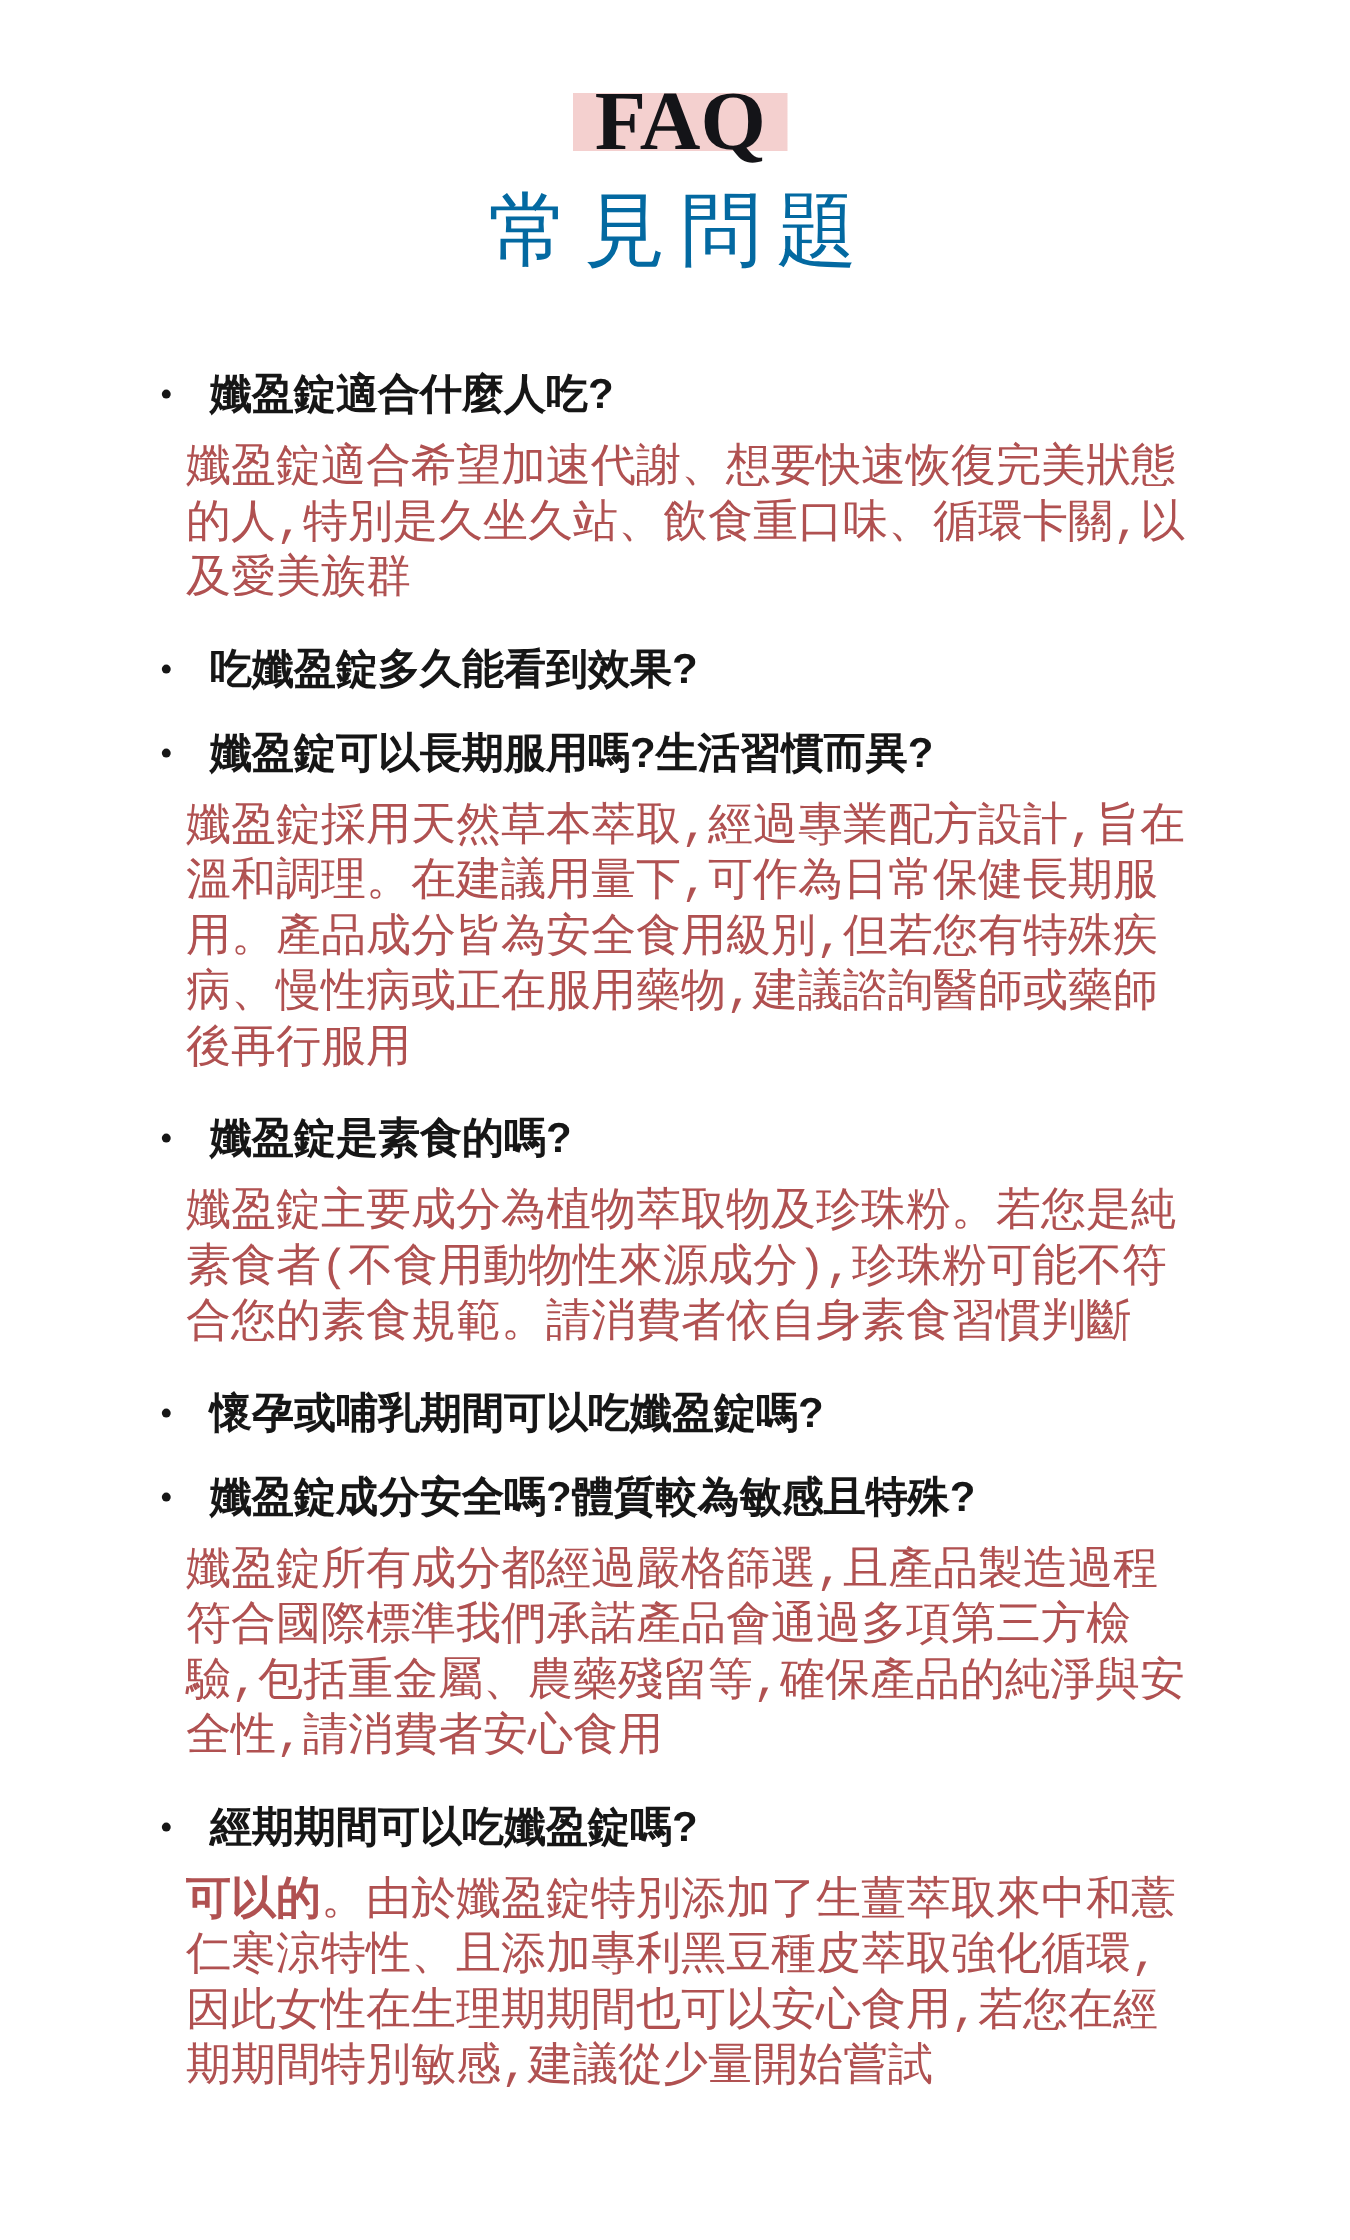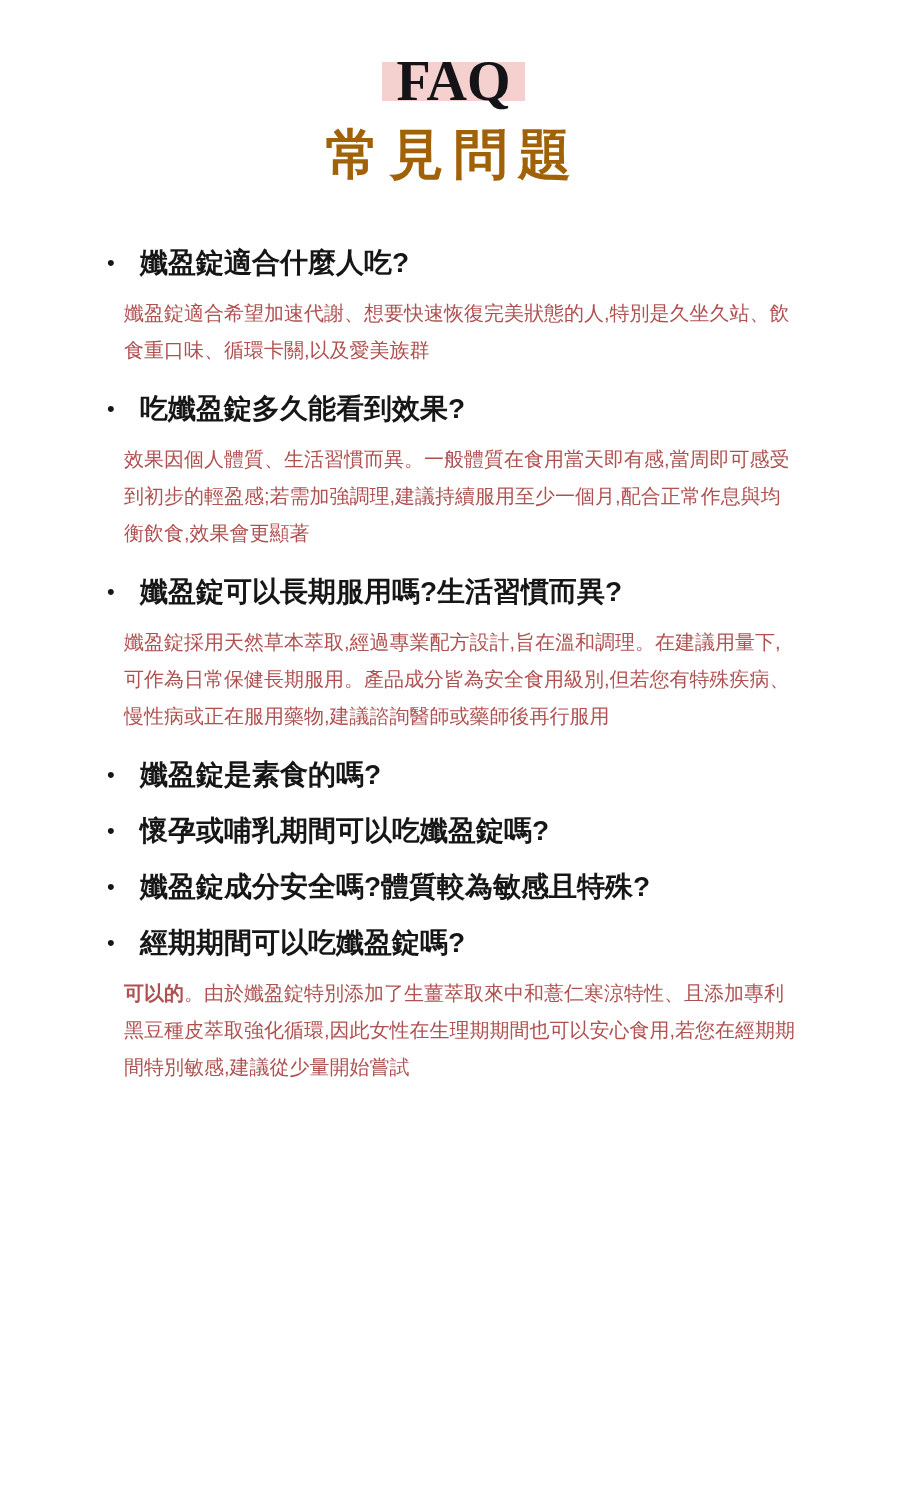--- a/index.html
+++ b/index.html
@@ -30,23 +30,23 @@
     color:#141418;
     padding:0 14px;
     background:linear-gradient(to bottom,
       transparent 17%, var(--pink) 17%,
       var(--pink) 83%, transparent 83%);
   }
   .title{
     margin:14px 0 0;
     font-size:54px;
     line-height:1.1;
-    font-weight:700;
+    font-weight:400;
     letter-spacing:10px;
-    color:#a16207;
+    color:#0369a1;
   }
   .faq-list{
     list-style:none;
     margin:63px 0 0;
     padding:0;
   }
   .qa-item{
     position:relative;
     padding-left:17px;
     margin-bottom:24px;
@@ -62,24 +62,25 @@
   }
   .q-text{
     margin:16px;
     font-size:28px;
     line-height:32px;
     font-weight:700;
     color:var(--q-color);
   }
   .a-text{
     margin:9px 0 0;
-    font-size:20px;
+    font-size:30px;
     line-height:37px;
     color:var(--a-color);
     font-weight:400;
+    font-family:Liberation Mono, monospace;
   }
   .a-lead{font-weight:700;}
 </style>
 </head>
 <body>
 
 <div class="page">
   <header class="header">
     <div>
       <span class="eyebrow">FAQ</span>
@@ -94,50 +95,51 @@
       <h2 class="q-text">孅盈錠適合什麼人吃?</h2>
     </div>
     <p class="a-text"><strong class="a-lead"></strong><span class="a-rest">孅盈錠適合希望加速代謝、想要快速恢復完美狀態的人,特別是久坐久站、飲食重口味、循環卡關,以及愛美族群</span></p>
   </li>
 
   <li class="qa-item">
     <div class="q-row">
       <span class="bullet">•</span>
       <h2 class="q-text">吃孅盈錠多久能看到效果?</h2>
     </div>
-    <p class="a-text"><strong class="a-lead"></strong><span class="a-rest">效果因個人體質、生活習慣而異。一般體質在食用當天即有感,當周即可感受到初步的輕盈感;若需加強調理,建議持續服用至少一個月,配合正常作息與均衡飲食,效果會更顯著</span></p>
   </li>
 
   <li class="qa-item">
     <div class="q-row">
       <span class="bullet">•</span>
       <h2 class="q-text">孅盈錠可以長期服用嗎?生活習慣而異?</h2>
     </div>
     <p class="a-text"><strong class="a-lead"></strong><span class="a-rest">孅盈錠採用天然草本萃取,經過專業配方設計,旨在溫和調理。在建議用量下,可作為日常保健長期服用。產品成分皆為安全食用級別,但若您有特殊疾病、慢性病或正在服用藥物,建議諮詢醫師或藥師後再行服用</span></p>
   </li>
 
   <li class="qa-item">
     <div class="q-row">
       <span class="bullet">•</span>
       <h2 class="q-text">孅盈錠是素食的嗎?</h2>
     </div>
+    <p class="a-text"><strong class="a-lead"></strong><span class="a-rest">孅盈錠主要成分為植物萃取物及珍珠粉。若您是純素食者(不食用動物性來源成分),珍珠粉可能不符合您的素食規範。請消費者依自身素食習慣判斷</span></p>
   </li>
 
   <li class="qa-item">
     <div class="q-row">
       <span class="bullet">•</span>
       <h2 class="q-text">懷孕或哺乳期間可以吃孅盈錠嗎?</h2>
     </div>
   </li>
 
   <li class="qa-item">
     <div class="q-row">
       <span class="bullet">•</span>
       <h2 class="q-text">孅盈錠成分安全嗎?體質較為敏感且特殊?</h2>
     </div>
+    <p class="a-text"><strong class="a-lead"></strong><span class="a-rest">孅盈錠所有成分都經過嚴格篩選,且產品製造過程符合國際標準我們承諾產品會通過多項第三方檢驗,包括重金屬、農藥殘留等,確保產品的純淨與安全性,請消費者安心食用</span></p>
   </li>
 
   <li class="qa-item">
     <div class="q-row">
       <span class="bullet">•</span>
       <h2 class="q-text">經期期間可以吃孅盈錠嗎?</h2>
     </div>
     <p class="a-text"><strong class="a-lead">可以的</strong><span class="a-rest">。由於孅盈錠特別添加了生薑萃取來中和薏仁寒涼特性、且添加專利黑豆種皮萃取強化循環,因此女性在生理期期間也可以安心食用,若您在經期期間特別敏感,建議從少量開始嘗試</span></p>
   </li>
 </ul>

